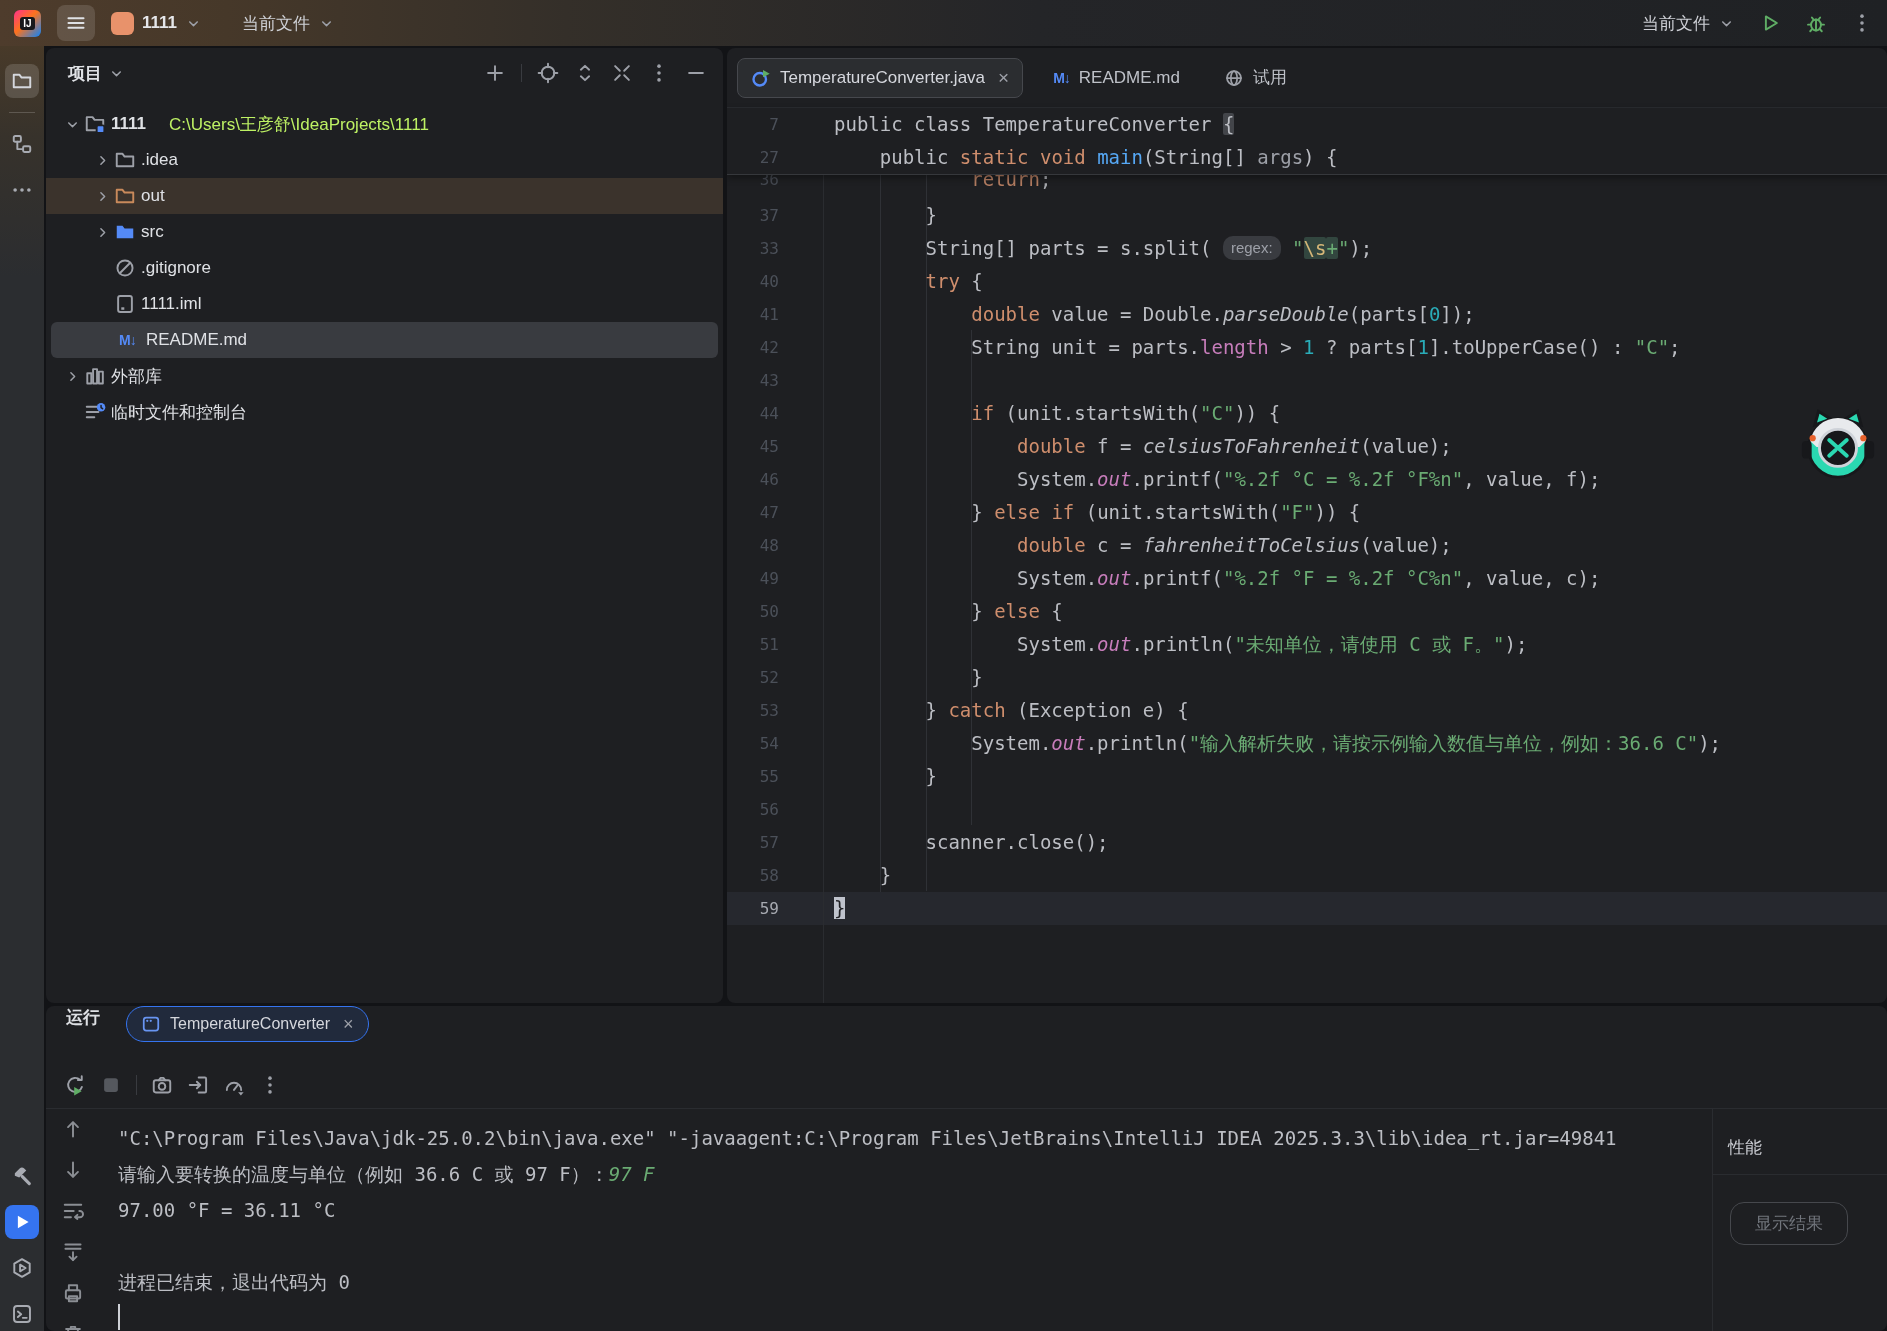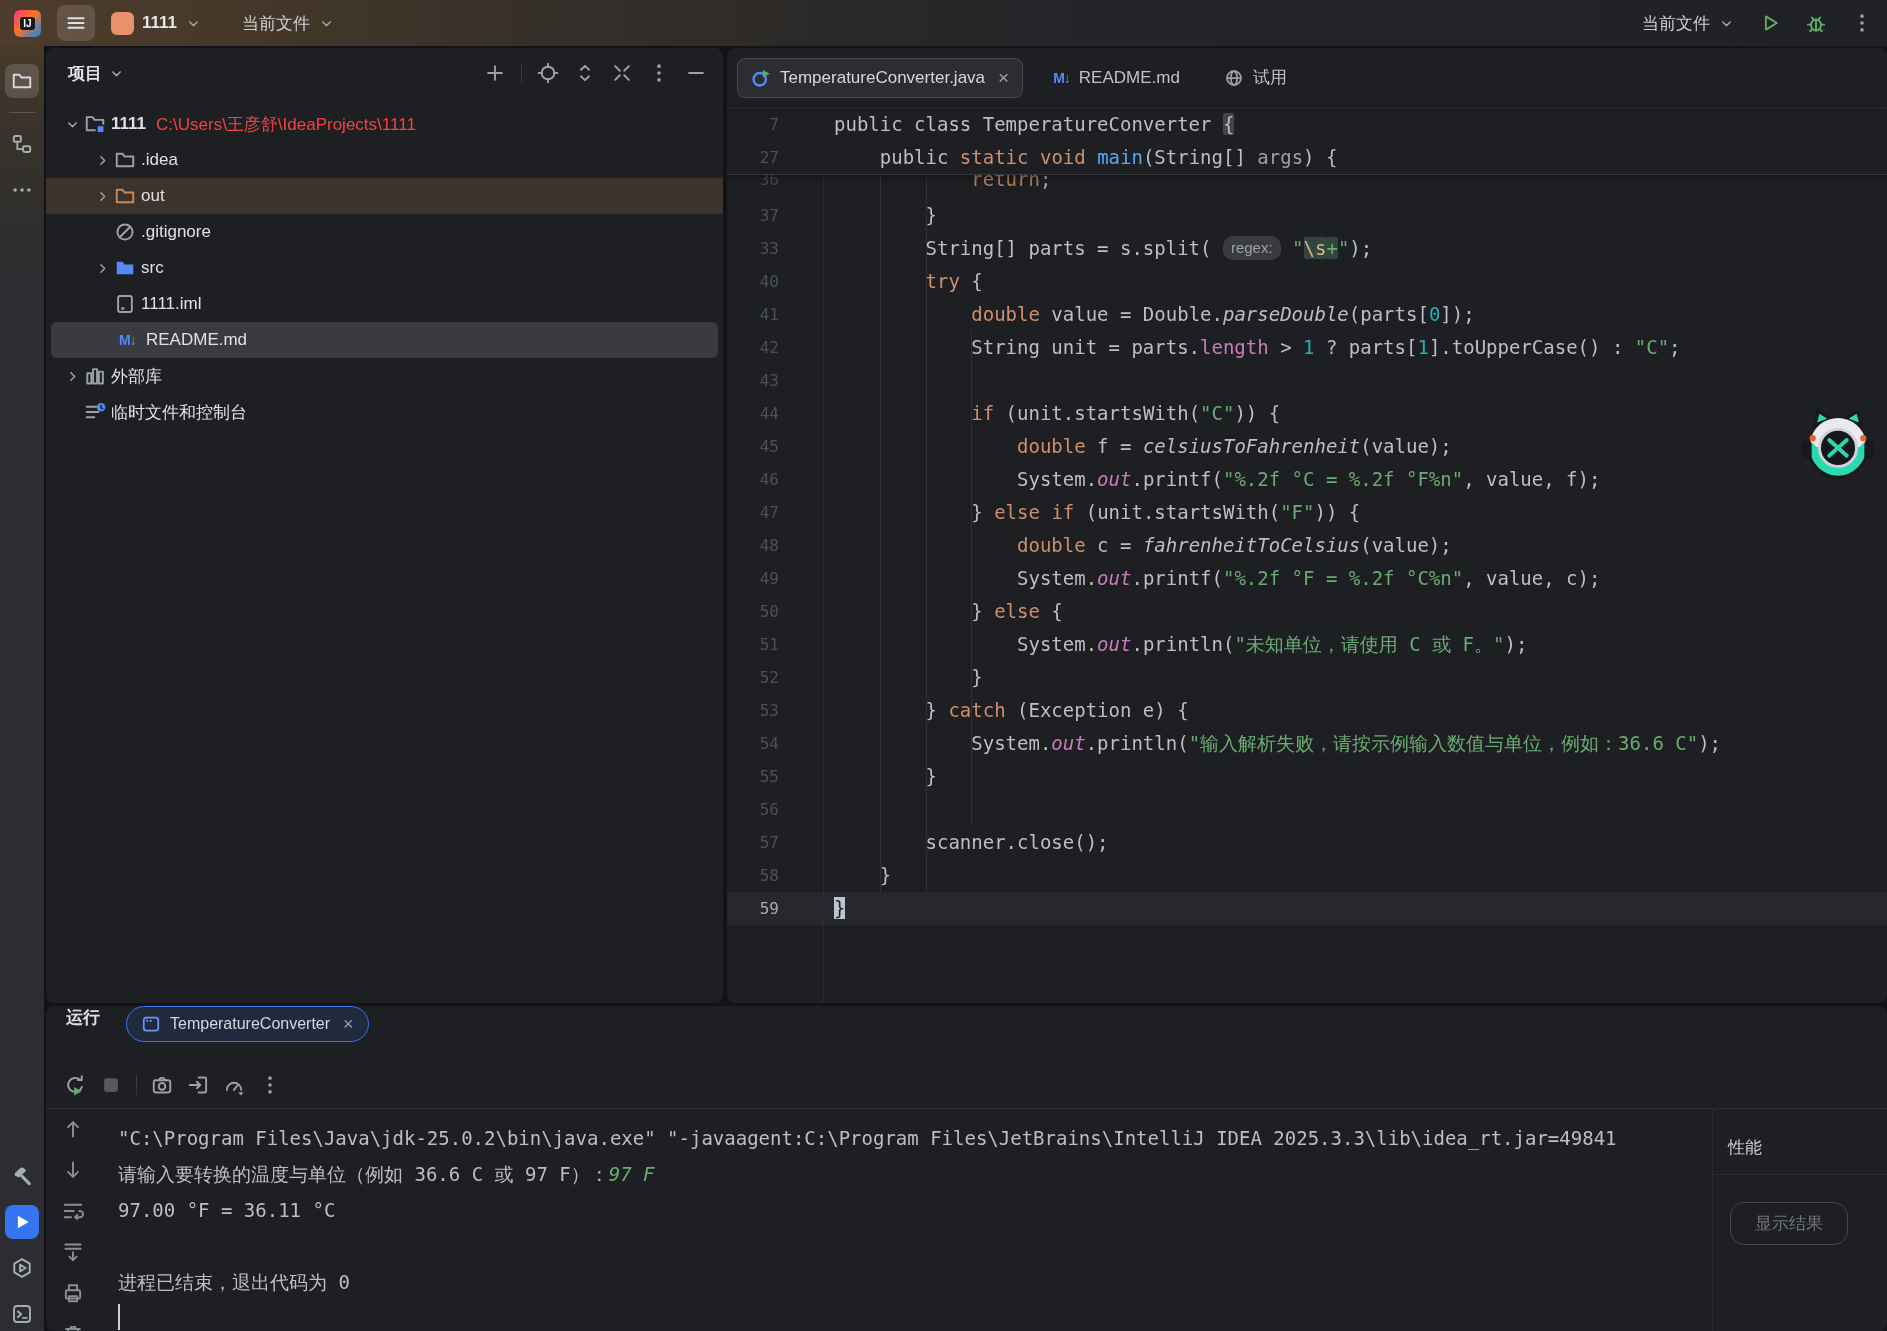--- a/index.html
+++ b/index.html
@@ -47,21 +47,21 @@
   .ph-title { font-size:17px; font-weight:600; color:#DFE1E5; margin-right:6px; }
   .ph-actions { margin-left:auto; display:flex; align-items:center; gap:15px; color:#9DA0A8; }
   .ph-sep { width:1px; height:18px; background:#393B40; }
   #tree { padding-top:8px; font-size:17px; }
   .trow { height:36px; display:flex; align-items:center; color:#DFE1E5; white-space:nowrap; }
   .trow.sel { background:#393B40; border-radius:6px; margin:0 5px; }
   .trow.hov { background:#3B332C; }
   .tchev { width:24px; display:inline-flex; justify-content:center; color:#9DA0A8; flex:0 0 auto; }
   .ticon { width:27px; display:inline-flex; justify-content:flex-start; flex:0 0 auto; }
   .tlabel.b { font-weight:700; }
-  .tpath { color:#ef4444; margin-left:10px; }
+  .tpath { color:#bef264; margin-left:23px; }
   .mdico { color:#548AF7; font-weight:700; font-size:14px; letter-spacing:-1px; }
 
   
   #tabbar { height:60px; display:flex; align-items:center; gap:16px; padding:0 10px;
     border-bottom:1px solid #2A2C30; }
   .etab { display:inline-flex; align-items:center; gap:9px; height:40px; padding:0 13px;
     border-radius:8px; font-size:17px; color:#BEC1C8; border:1px solid transparent; }
   .etab.active { background:#2B2D30; border-color:#46484D; color:#D5D7DD; }
   .etab .x { color:#9DA0A8; font-size:19px; margin-left:4px; }
 
@@ -345,47 +345,47 @@
           <span class="ticon">
             <span class="icn col-orange">
               <svg viewBox="0 0 16 16">
                 <path d="M2 3.5h4.2l1.5 2H14v7H2z"></path>
               </svg>
             </span>
           </span>
           <span class="tlabel">out</span>
         </div>
         <div class="trow" style="padding-left:44px">
+          <span class="tchev">
+            <span class="icn s16">
+              <svg viewBox="0 0 16 16">
+                <polyline points="6.5,4.5 10,8 6.5,11.5"></polyline>
+              </svg>
+            </span>
+          </span>
+          <span class="ticon">
+            <span class="icn col-blue">
+              <svg viewBox="0 0 16 16">
+                <path d="M2 3.5h4.2l1.5 2H14v7H2z" fill="currentColor" stroke="none"></path>
+              </svg>
+            </span>
+          </span>
+          <span class="tlabel">src</span>
+        </div>
+        <div class="trow" style="padding-left:44px">
           <span class="tchev"></span>
           <span class="ticon">
             <span class="icn col-gray">
               <svg viewBox="0 0 16 16">
                 <circle cx="8" cy="8" r="5.5"></circle>
                 <path d="M4.2 11.8 11.8 4.2"></path>
               </svg>
             </span>
           </span>
           <span class="tlabel">.gitignore</span>
-        </div>
-        <div class="trow" style="padding-left:44px">
-          <span class="tchev">
-            <span class="icn s16">
-              <svg viewBox="0 0 16 16">
-                <polyline points="6.5,4.5 10,8 6.5,11.5"></polyline>
-              </svg>
-            </span>
-          </span>
-          <span class="ticon">
-            <span class="icn col-blue">
-              <svg viewBox="0 0 16 16">
-                <path d="M2 3.5h4.2l1.5 2H14v7H2z" fill="currentColor" stroke="none"></path>
-              </svg>
-            </span>
-          </span>
-          <span class="tlabel">src</span>
         </div>
         <div class="trow" style="padding-left:44px">
           <span class="tchev"></span>
           <span class="ticon">
             <span class="icn col-gray">
               <svg viewBox="0 0 16 16">
                 <rect x="3" y="2.2" width="10" height="11.6" rx="1.5"></rect>
                 <rect x="5.3" y="10.4" width="2.2" height="1.8" fill="currentColor" stroke="none"></rect>
               </svg>
             </span>

